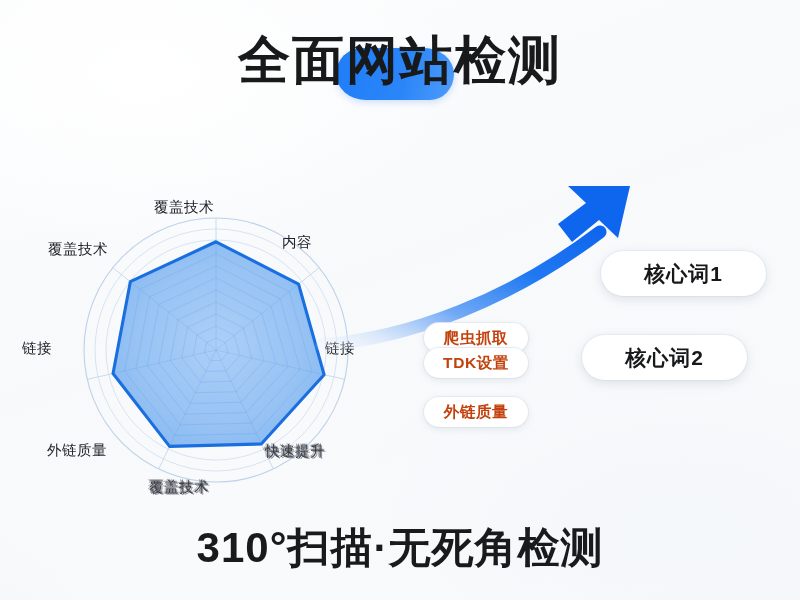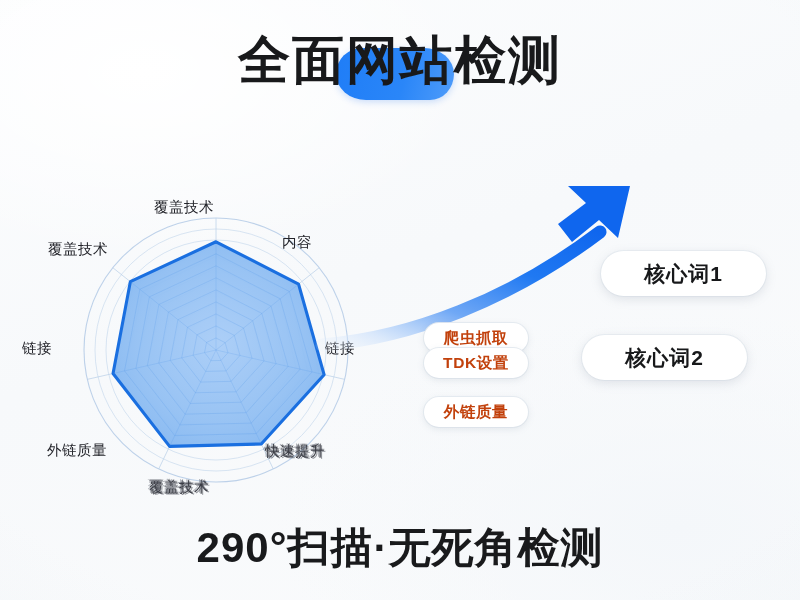--- a/index.html
+++ b/index.html
@@ -262,15 +262,15 @@
       <div class="pill pill-sm" style="left: 424px; top: 323px;">爬虫抓取</div>
       <div class="pill pill-sm" style="left: 424px; top: 348px;">TDK设置</div>
       <div class="pill pill-sm" style="left: 424px; top: 397px;">外链质量</div>
     </div>
 
   <div id="card-group">
       <div class="card" style="left: 601px; top: 251px; width: 165px; height: 45px;">核心词1</div>
       <div class="card" style="left: 582px; top: 335px; width: 165px; height: 45px;">核心词2</div>
     </div>
 
-  <div class="footline">290°扫描·无死角检测</div>
+  <div class="footline">310°扫描·无死角检测</div>
 
 </div>
 
 </body></html>

